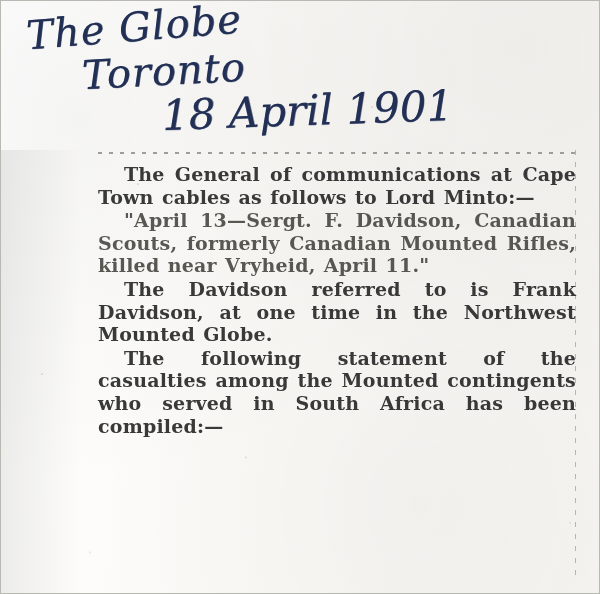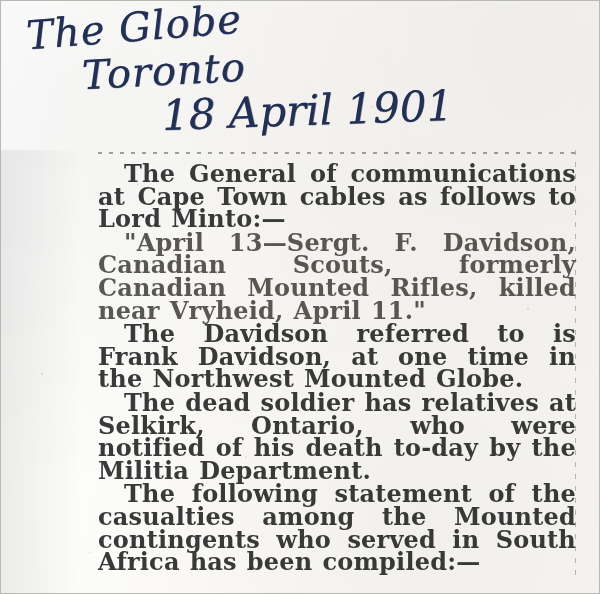--- a/index.html
+++ b/index.html
@@ -114,21 +114,21 @@
   
   .newsprint {
     position: absolute;
     left: 98px;
     top: 163px;
     width: 478px;
   }
   .np-par {
     margin: 0 0 1px 0;
     font-family: "DejaVu Serif", serif;
-    font-size: 24px;
+    font-size: 19px;
     line-height: 22.6px;
     font-weight: 700;
     color: #2b2b2b;
     text-align: justify;
     text-align-last: left;
     letter-spacing: 0.2px;
     word-spacing: 1.5px;
     text-indent: 26px;
     filter: blur(0.25px);
     opacity: 0.93;
@@ -185,19 +185,18 @@
     <div class="hw-line hw-date">18 April 1901</div>
   </div>
 
   <div class="col-rule"></div>
   <div class="col-edge"></div>
 
   <div class="newsprint">
     <p class="np-par">The General of communications at Cape Town cables as follows to Lord Minto:—</p>
     <p class="np-par quote faded">"April 13—Sergt. F. Davidson, Canadian Scouts, formerly Canadian Mounted Rifles, killed near Vryheid, April 11."</p>
     <p class="np-par">The Davidson referred to is Frank Davidson, at one time in the Northwest Mounted Globe.</p>
-    <p class="np-par">The dead soldier has relatives at Selkirk, Ontario, who were notified of his death to-day by the Militia Department.</p>
     <p class="np-par">The following statement of the casualties among the Mounted contingents who served in South Africa has been compiled:—</p>
   </div>
 
   <div class="speckle"></div>
   <div class="scan-edge"></div>
 </div>
 
 </body></html>

